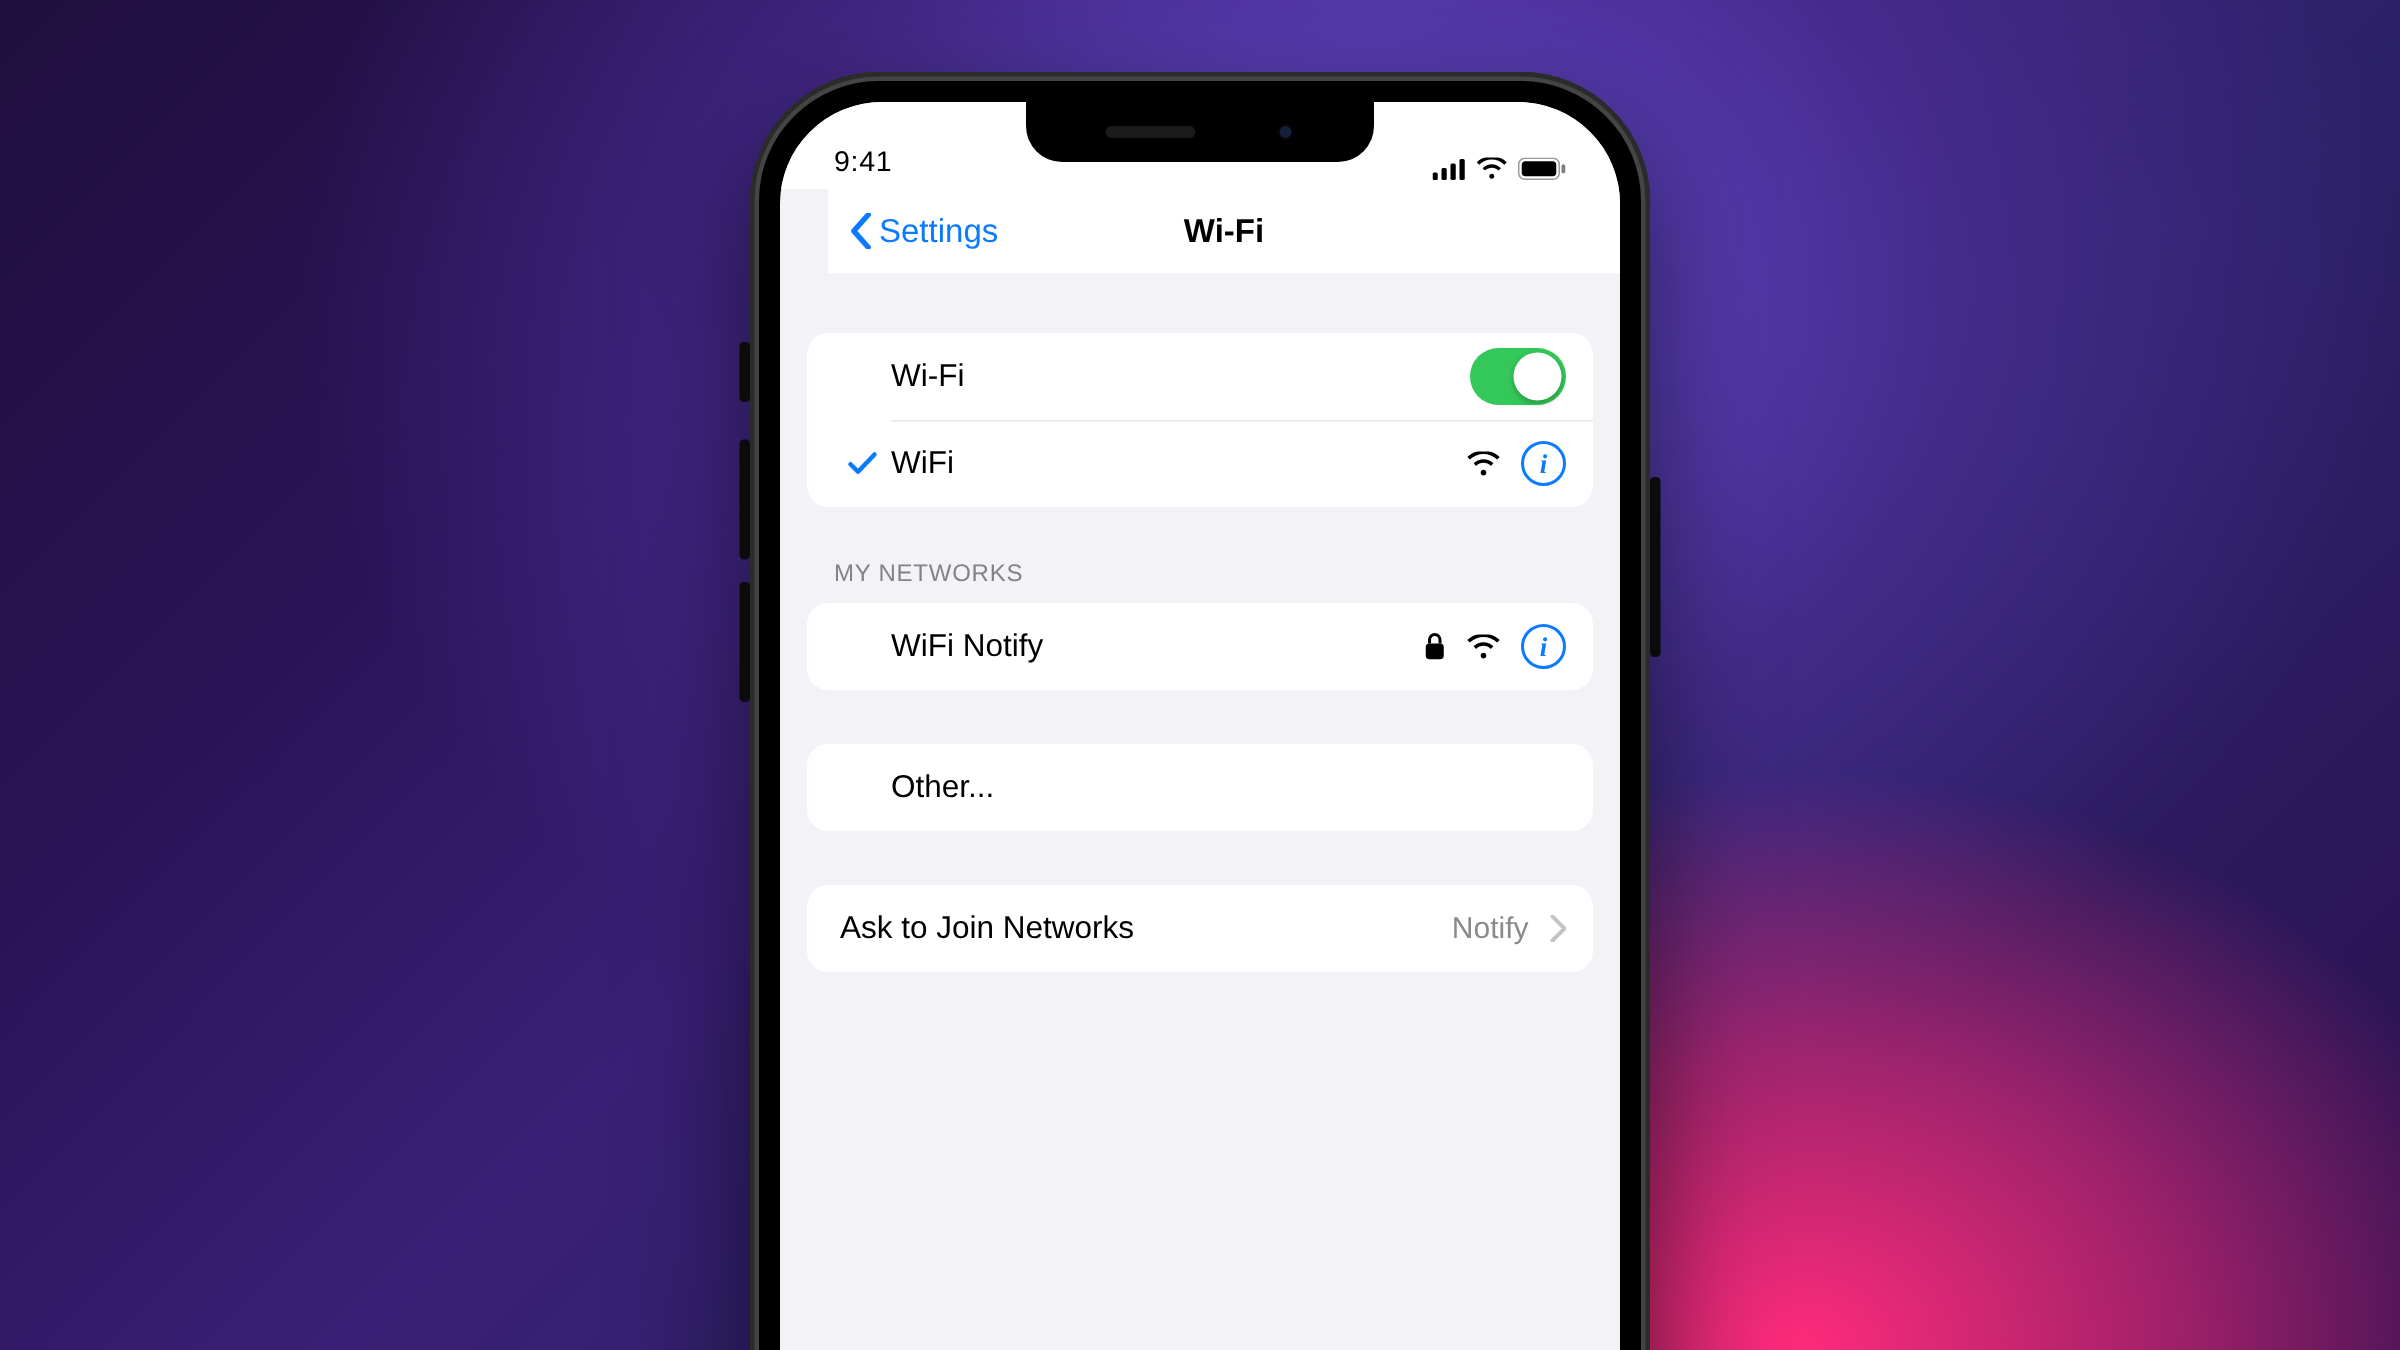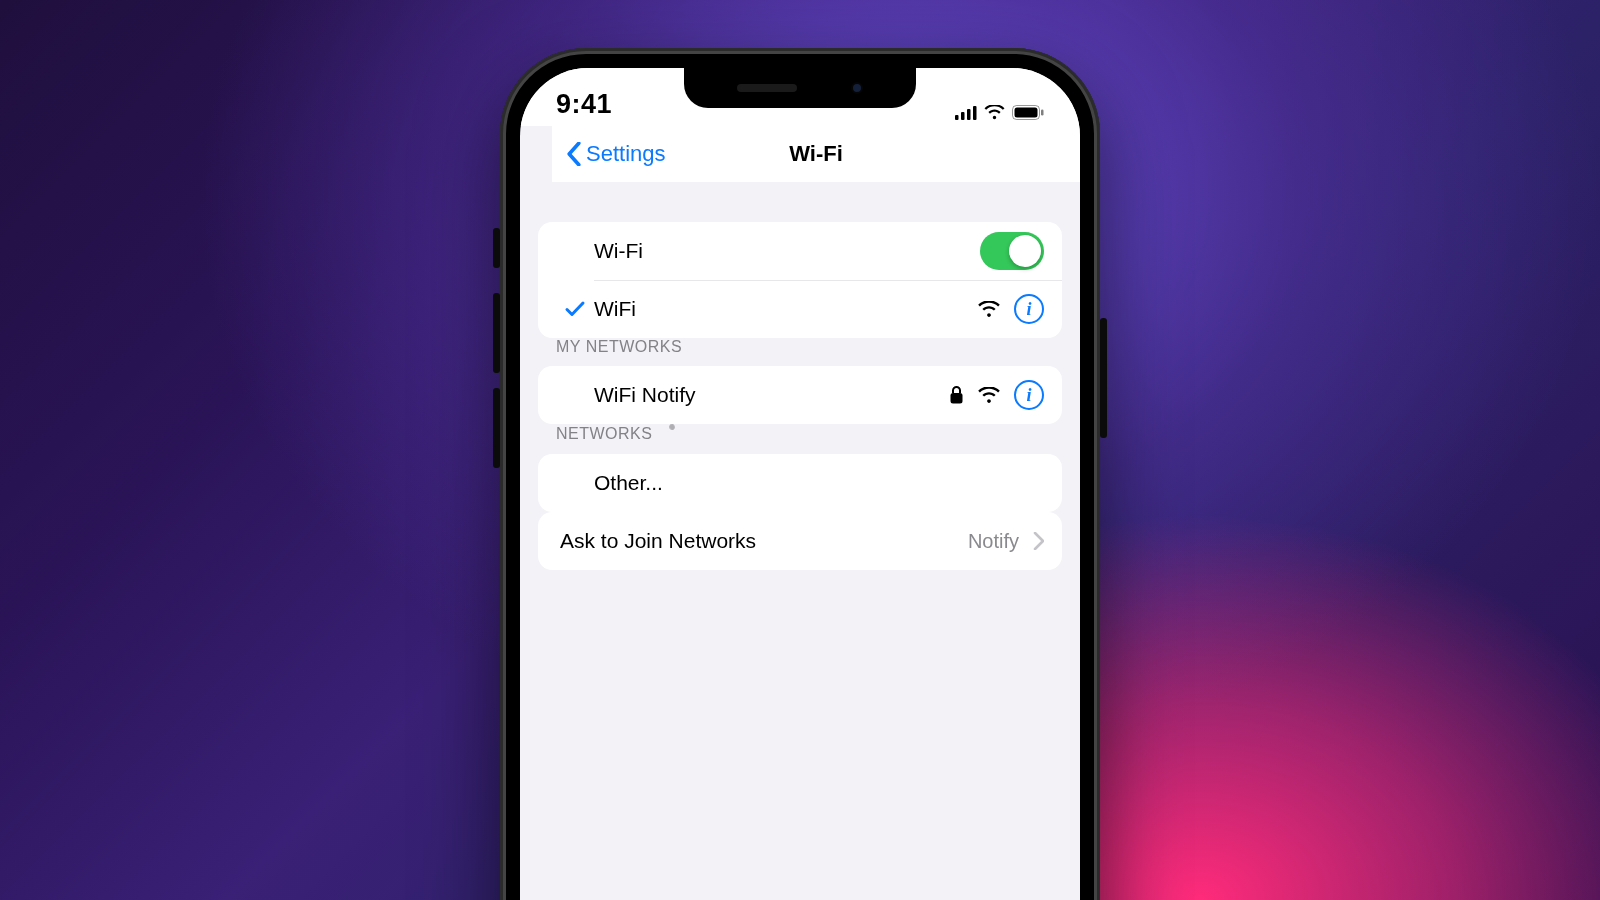--- a/index.html
+++ b/index.html
@@ -51,21 +51,21 @@
   .cam { width:12px; height:12px; background:#14203a; border-radius:50%; border:2px solid #050505; }
 
   .statusbar {
     position: relative;
     height: 58px;
     display:flex; align-items:flex-end; justify-content:space-between;
     padding: 0 36px 6px 36px;
     background: #fff;
     z-index:5;
   }
-  .sb-time { font-weight:700; font-size:27px; letter-spacing:0.5px; }
+  .sb-time { font-weight:400; font-size:19px; letter-spacing:0.5px; }
   .sb-icons { display:flex; align-items:center; gap:7px; }
   .sb-icons svg { display:block; }
 
   .navbar {
     position: relative;
     height: 56px;
     background:#fff;
     display:flex; align-items:center; justify-content:center;
     border-bottom: 0px solid transparent;
     margin-left: 32px;
@@ -78,21 +78,21 @@
   .nav-back svg { width:16px; height:24px; }
   .nav-title { font-size:22px; font-weight:600; color:#000; }
 
   .content {
     padding: 0 18px 0 18px;
     height: calc(100% - 58px - 56px);
     overflow:hidden;
     background:#f2f2f7;
   }
 
-  .group { }
+  .group { margin-top: 36px; }
   .group.first { margin-top: 40px; }
   .group-header {
     font-size:16px; color:#828287; letter-spacing:0.5px;
     padding: 0 18px 10px 18px;
     display:flex; align-items:center; gap:10px;
   }
   .card {
     background:#fff; border-radius:14px; overflow:hidden;
   }
   .row {
@@ -233,37 +233,20 @@
               <svg width="22" height="17" viewBox="0 0 22 17">
                   <path d="M11 16c1 0 1.9-.9 1.9-1.9S12 12.2 11 12.2s-1.9.9-1.9 1.9S10 16 11 16zM6.1 9.6c2.7-2.7 7.1-2.7 9.8 0l1.7-1.7c-3.6-3.6-9.6-3.6-13.2 0l1.7 1.7zM1.9 5.4C6.9.4 15.1.4 20.1 5.4l1.7-1.7C15.9-2.2 6.1-2.2.2 3.7l1.7 1.7z" fill="#000"></path>
                 </svg>
               <div class="info-btn">i</div>
             </div>
           </div>
         </div>
       </div>
 
       <div class="group">
-        <div class="group-header">
-          <span>NETWORKS</span>
-          <span class="spinner">
-            <span style="transform:translate(-50%,-50%) rotate(0deg) translateY(-7px);opacity:.35"></span>
-            <span style="transform:translate(-50%,-50%) rotate(30deg) translateY(-7px);opacity:.45"></span>
-            <span style="transform:translate(-50%,-50%) rotate(60deg) translateY(-7px);opacity:.55"></span>
-            <span style="transform:translate(-50%,-50%) rotate(90deg) translateY(-7px);opacity:.65"></span>
-            <span style="transform:translate(-50%,-50%) rotate(120deg) translateY(-7px);opacity:.75"></span>
-            <span style="transform:translate(-50%,-50%) rotate(150deg) translateY(-7px);opacity:.85"></span>
-            <span style="transform:translate(-50%,-50%) rotate(180deg) translateY(-7px);opacity:.95"></span>
-            <span style="transform:translate(-50%,-50%) rotate(210deg) translateY(-7px);opacity:.25"></span>
-            <span style="transform:translate(-50%,-50%) rotate(240deg) translateY(-7px);opacity:.25"></span>
-            <span style="transform:translate(-50%,-50%) rotate(270deg) translateY(-7px);opacity:.25"></span>
-            <span style="transform:translate(-50%,-50%) rotate(300deg) translateY(-7px);opacity:.28"></span>
-            <span style="transform:translate(-50%,-50%) rotate(330deg) translateY(-7px);opacity:.3"></span>
-          </span>
-        </div>
         <div class="card">
           <div class="row">
             <div class="lead"></div>
             <div class="label">Other...</div>
             <div class="spacer"></div>
           </div>
         </div>
       </div>
 
       <div class="group">

